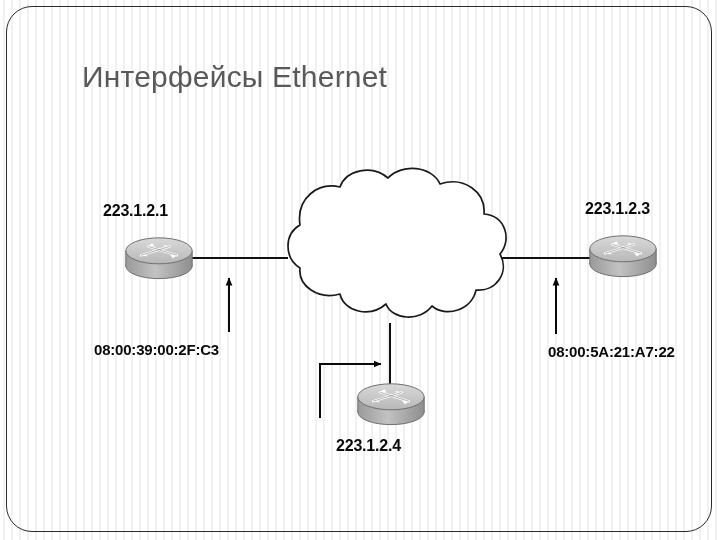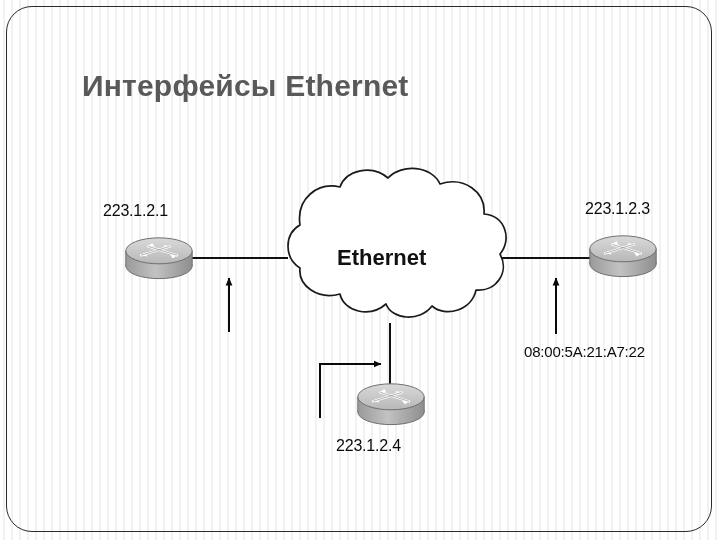--- a/index.html
+++ b/index.html
@@ -39,52 +39,52 @@
     height: 526px;
     border: 1px solid #2b2b2b;
     border-radius: 26px;
     box-sizing: border-box;
     pointer-events: none;
   }
 
   #title {
     position: absolute;
     left: 82px;
-    top: 69px;
+    top: 60px;
     font-size: 30px;
-    font-weight: 700;
+    font-weight: 400;
     color: #595959;
     letter-spacing: 0.2px;
     white-space: nowrap;
   }
 
   .diagram {
     position: absolute;
     left: 0;
     top: 0;
     width: 720px;
     height: 540px;
   }
 
   
   .lbl {
     position: absolute;
     font-family: "Liberation Sans", sans-serif;
-    font-weight: normal;
+    font-weight: bold;
     color: #0a0a0a;
     white-space: nowrap;
   }
   .ip-lbl { font-size: 16px; letter-spacing: -0.2px; }
   .mac-lbl { font-size: 15px; letter-spacing: -0.2px; }
 
   #lbl-ip-left   { left: 103px; top: 202px; }
   #lbl-ip-right  { left: 585px; top: 200px; }
   #lbl-ip-bottom { left: 336px; top: 437px; }
   #lbl-mac-left   { left: 94px;  top: 341px; }
-  #lbl-mac-right  { left: 524px; top: 343px; }
+  #lbl-mac-right  { left: 548px; top: 343px; }
   #lbl-mac-bottom { left: 139px; top: 424px; }
 
   #cloud-text {
     position: absolute;
     left: 337px;
     top: 245px;
     font-size: 22px;
     font-weight: bold;
     color: #111111;
     font-family: "Liberation Sans", sans-serif;
@@ -180,21 +180,21 @@
       <line x1="229" y1="332" x2="229" y2="278" stroke="#0a0a0a" stroke-width="2" marker-end="url(#arrowHead)"></line>
     </g>
     <g>
       <line x1="556" y1="334" x2="556" y2="278" stroke="#0a0a0a" stroke-width="2" marker-end="url(#arrowHead)"></line>
     </g>
     <g>
       <path d="M320,418 L320,364 L381,364" fill="none" stroke="#0a0a0a" stroke-width="2" marker-end="url(#arrowHead)"></path>
     </g>
   </svg>
 
-  <div id="cloud-text">Ethernet</div>
 
   <div id="lbl-ip-left" class="lbl ip-lbl">223.1.2.1</div>
   <div id="lbl-ip-right" class="lbl ip-lbl">223.1.2.3</div>
   <div id="lbl-ip-bottom" class="lbl ip-lbl">223.1.2.4</div>
 
+  <div id="lbl-mac-left" class="lbl mac-lbl">08:00:39:00:2F:C3</div>
   <div id="lbl-mac-right" class="lbl mac-lbl">08:00:5A:21:A7:22</div>
 
 </div>
 
 </body></html>

